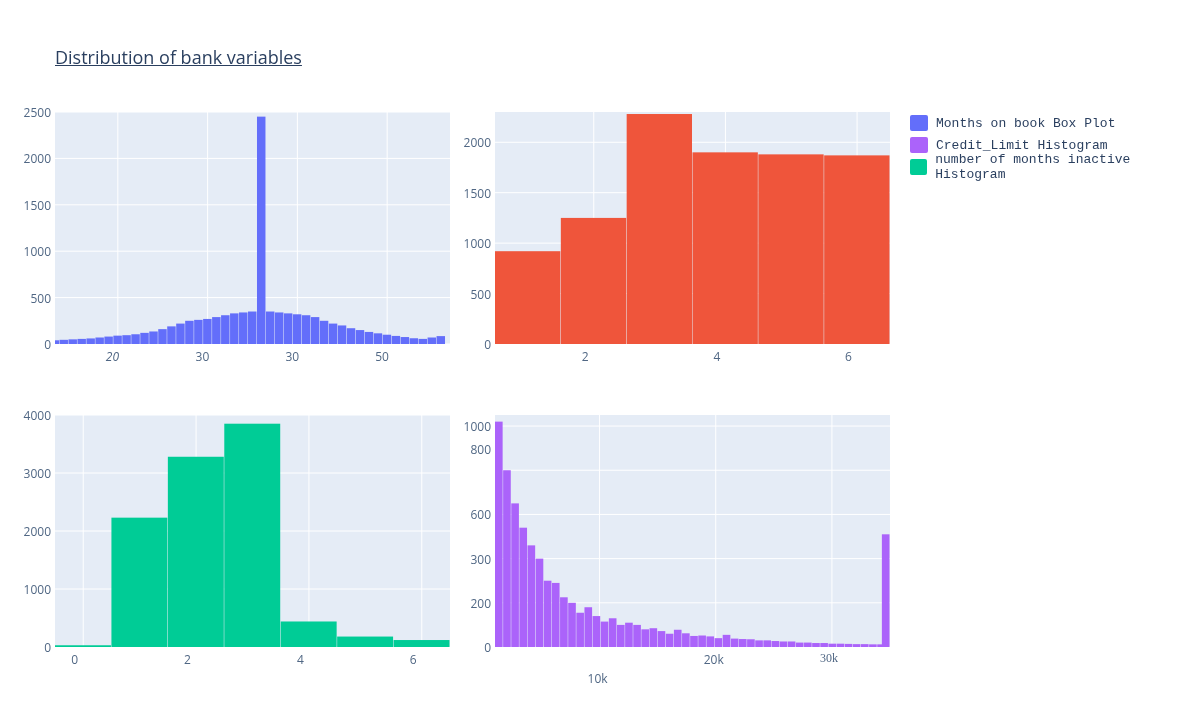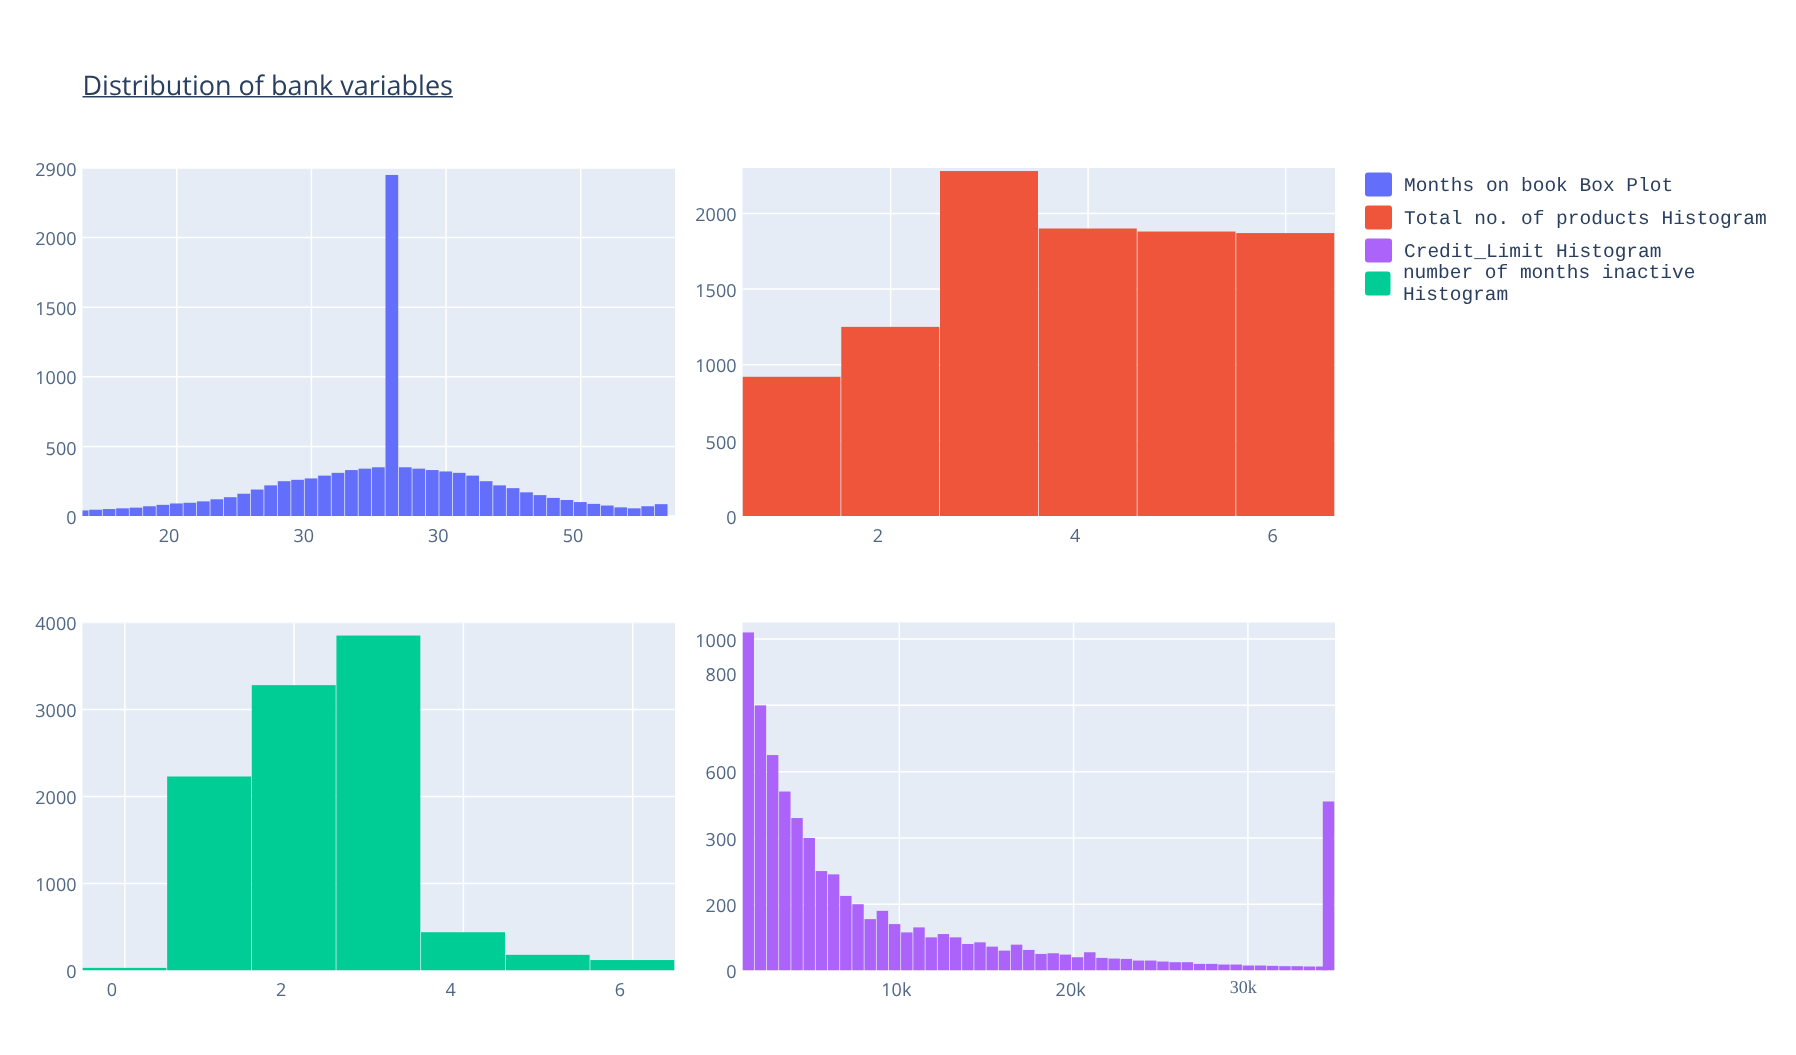--- a/index.html
+++ b/index.html
@@ -222,40 +222,36 @@
       <rect class="bar4" x="386.86764705882354" width="7.632352941176471" y="119.31428571428572" height="112.68571428571428"></rect>
     </svg>
   </div>
 
 <div class="legend">
   <div class="row">
     <div class="sw" style="background:#636efa"></div>
     <span>Months on book Box Plot</span>
   </div>
   <div class="row">
-    <div class="sw" style="background:#ef553b"></div>
-    <span>Total no. of products Histogram</span>
-  </div>
-  <div class="row">
     <div class="sw" style="background:#ab63fa"></div>
     <span>Credit_Limit Histogram</span>
   </div>
   <div class="row">
     <div class="sw" style="background:#00cc96"></div>
     <span>number of months inactive Histogram</span>
   </div>
 </div>
 
 <div class="tick ytick" style="left: 3px; top: 336px;">0</div>
 <div class="tick ytick" style="left: 3px; top: 289.6px;">500</div>
 <div class="tick ytick" style="left: 3px; top: 243.2px;">1000</div>
 <div class="tick ytick" style="left: 3px; top: 196.8px;">1500</div>
 <div class="tick ytick" style="left: 3px; top: 150.4px;">2000</div>
-<div class="tick ytick" style="left: 3px; top: 104px;">2900</div>
-<div class="tick" style="left: 105.841px; top: 348px;">20</div>
+<div class="tick ytick" style="left: 3px; top: 104px;">2500</div>
+<div class="tick" style="left: 105.841px; top: 348px; font-style: italic;">20</div>
 <div class="tick" style="left: 195.614px; top: 348px;">30</div>
 <div class="tick" style="left: 285.386px; top: 348px;">30</div>
 <div class="tick" style="left: 375.159px; top: 348px;">50</div>
 <div class="tick ytick" style="left: 443px; top: 336px;">0</div>
 <div class="tick ytick" style="left: 443px; top: 285.565px;">500</div>
 <div class="tick ytick" style="left: 443px; top: 235.13px;">1000</div>
 <div class="tick ytick" style="left: 443px; top: 184.696px;">1500</div>
 <div class="tick ytick" style="left: 443px; top: 134.261px;">2000</div>
 <div class="tick" style="left: 581.75px; top: 348px;">2</div>
 <div class="tick" style="left: 713.417px; top: 348px;">4</div>
@@ -268,15 +264,15 @@
 <div class="tick" style="left: 71.2143px; top: 651px;">0</div>
 <div class="tick" style="left: 184.071px; top: 651px;">2</div>
 <div class="tick" style="left: 296.929px; top: 651px;">4</div>
 <div class="tick" style="left: 409.786px; top: 651px;">6</div>
 <div class="tick ytick" style="left: 443px; top: 639px;">0</div>
 <div class="tick ytick" style="left: 443px; top: 594.81px;">200</div>
 <div class="tick ytick" style="left: 443px; top: 550.619px;">300</div>
 <div class="tick ytick" style="left: 443px; top: 506.429px;">600</div>
 <div class="tick ytick" style="left: 443px; top: 441px;">800</div>
 <div class="tick ytick" style="left: 443px; top: 418.048px;">1000</div>
-<div class="tick" style="left: 587.559px; top: 651px;">10k</div>
+<div class="tick" style="left: 587.559px; top: 670px;">10k</div>
 <div class="tick" style="left: 703.735px; top: 651px;">20k</div>
 <div class="tick" style="left: 819.912px; top: 651px; font-family: Liberation Serif, serif;">30k</div>
 
 </body></html>

